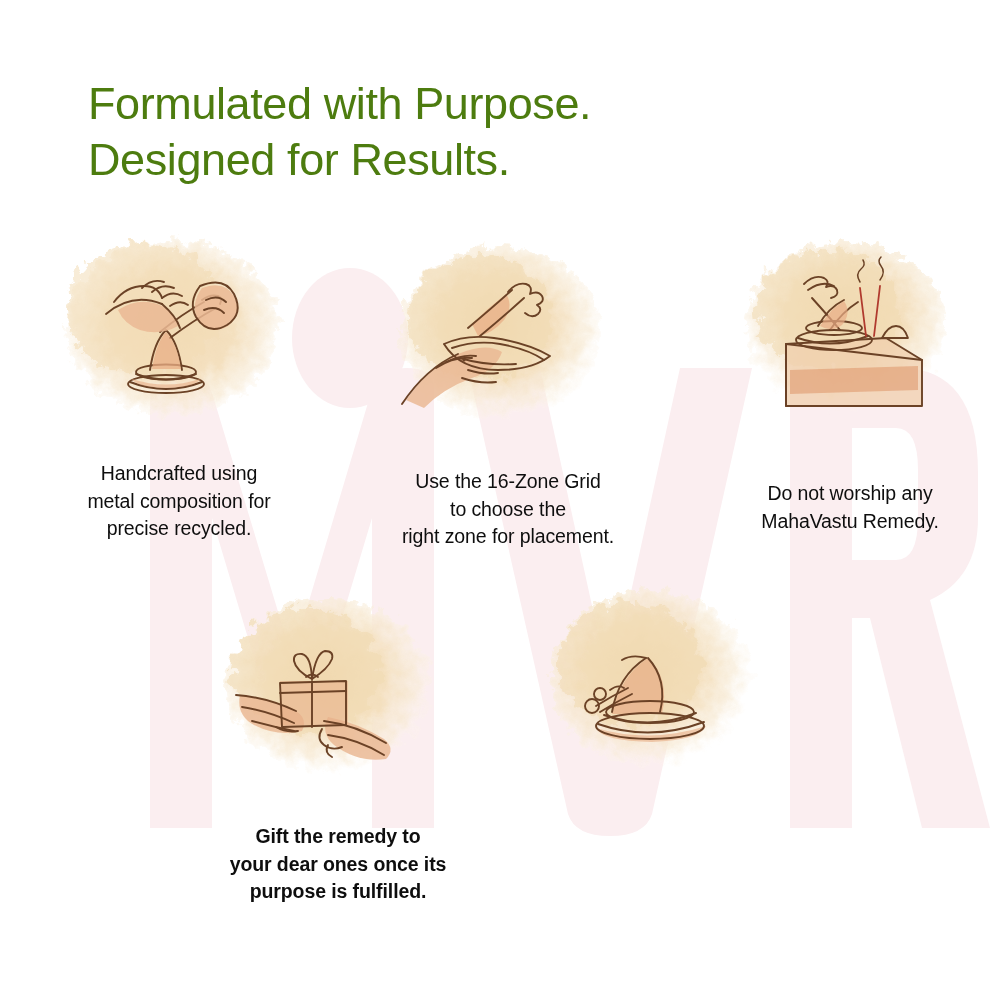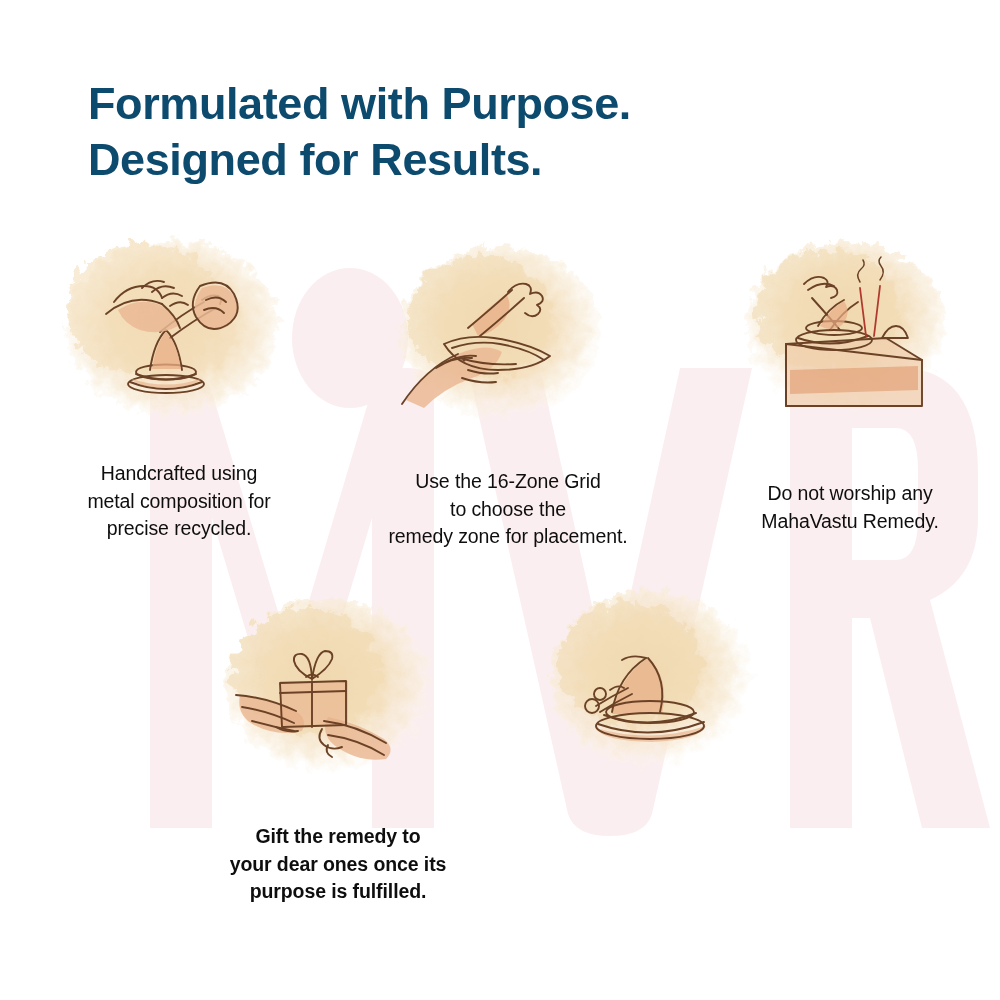--- a/index.html
+++ b/index.html
@@ -37,24 +37,24 @@
   
   #heading {
     position: absolute;
     left: 88px;
     top: 76px;
     width: 840px;
     z-index: 4;
   }
   #heading .hline {
     font-size: 45px;
-    font-weight: bold;
+    font-weight: normal;
     letter-spacing: -0.4px;
     line-height: 1.24;
-    color: #0c4a6e;
+    color: #4d7c0f;
     white-space: nowrap;
   }
 
   
   .card {
     position: absolute;
     z-index: 3;
   }
   .illus {
     position: relative;
@@ -217,21 +217,21 @@
           <path d="M98 130 q16 -8 30 -6"></path>
           <path d="M114 146 q18 6 34 4"></path>
           <path d="M120 138 q16 5 30 3"></path>
           <circle cx="116" cy="128" r="1.6" fill="#6b4226" stroke="none"></circle>
         </g>
       </svg>
     </div>
     <div class="caption">
       <span class="cl">Use the 16-Zone Grid</span>
       <span class="cl">to choose the</span>
-      <span class="cl">remedy zone for placement.</span>
+      <span class="cl">right zone for placement.</span>
     </div>
   </div>
 
   <div class="card" id="card-2">
     <div class="illus">
       <svg viewBox="0 0 320 210">
         <defs>
           <radialGradient id="b2" cx="50%" cy="44%" r="56%">
             <stop offset="0%" stop-color="#f0d7ad"></stop>
             <stop offset="52%" stop-color="#f4e0bf"></stop>

